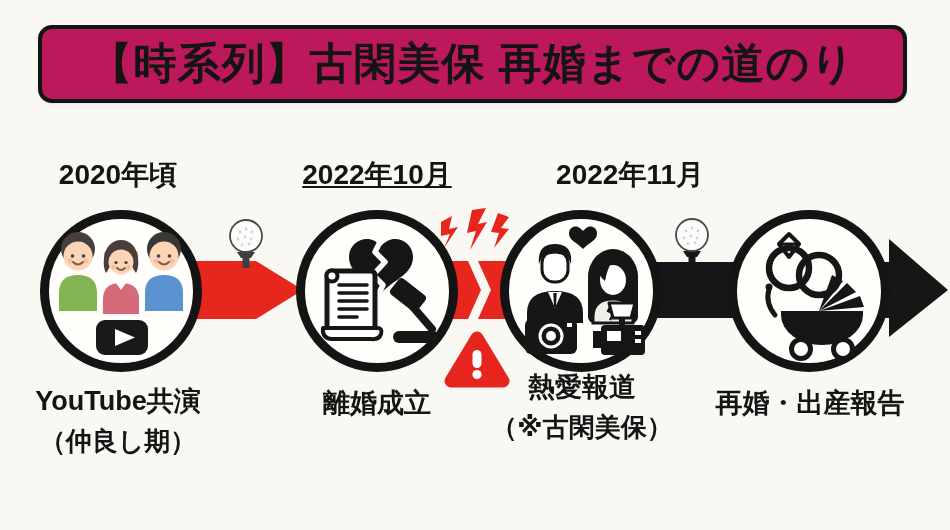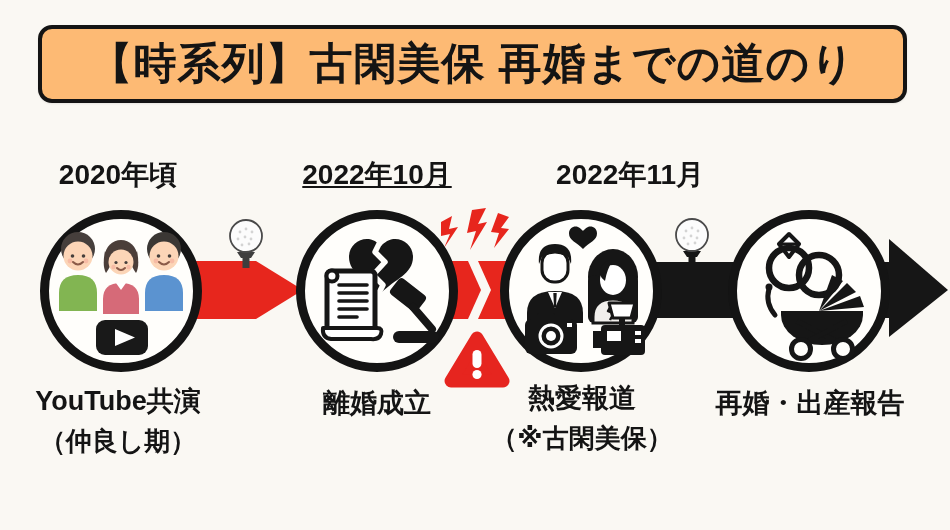--- a/index.html
+++ b/index.html
@@ -8,21 +8,21 @@
     background:#faf8f3;
     font-family:"Liberation Sans","DejaVu Sans",sans-serif;
     color:#141414;
     position:relative;
   }
   .stage{position:absolute;inset:0;width:950px;height:530px;}
 
   
   .title-box{
     position:absolute;left:38px;top:25px;width:861px;height:70px;
-    background:#fdba74;border:4px solid #141414;border-radius:14px;
+    background:#be185d;border:4px solid #141414;border-radius:14px;
     display:flex;align-items:center;justify-content:center;
     box-shadow:0 1px 2px rgba(0,0,0,.08);
   }
   .title-text{
     font-size:43px;font-weight:900;letter-spacing:1px;white-space:nowrap;
   }
 
   
   .connector-svg{position:absolute;left:0;top:0;z-index:1;}
 
@@ -43,21 +43,21 @@
   .d1{left:-12px;} .d2{left:247px;text-decoration:underline;} .d3{left:444px;text-align:right;} .d4{left:680px;}
 
   
   .event-caption{
     position:absolute;width:300px;text-align:center;z-index:3;
     font-weight:900;white-space:nowrap;
   }
   .cap-line1{font-size:27px;}
   .cap-line2{font-size:26px;margin-top:5px;}
   .p1{left:-32px;top:383px;} .p2{left:227px;top:385px;}
-  .p3{left:432px;top:380px;} .p4{left:660px;top:385px;}
+  .p3{left:432px;top:369px;} .p4{left:660px;top:385px;}
 </style>
 </head>
 <body>
 
 <div class="stage">
 
   <svg class="connector-svg" width="950" height="530" viewBox="0 0 950 530">
 
     <polygon points="196,261 256,261 303,290 256,319 196,319" fill="#e7261d"></polygon>
 

